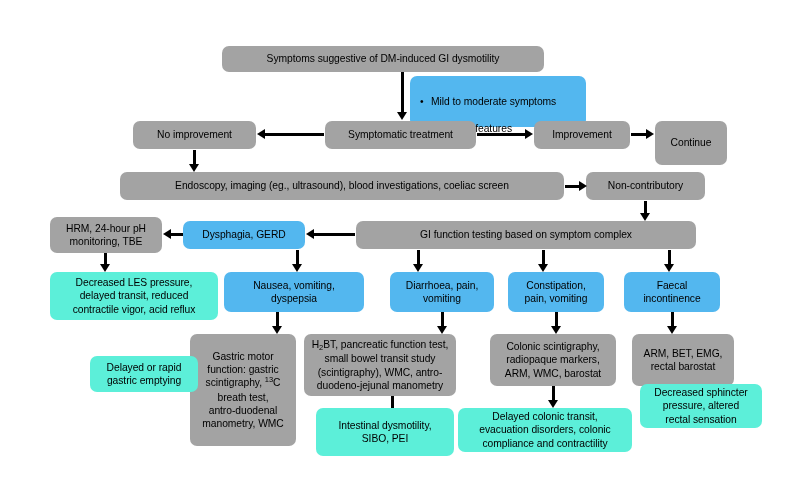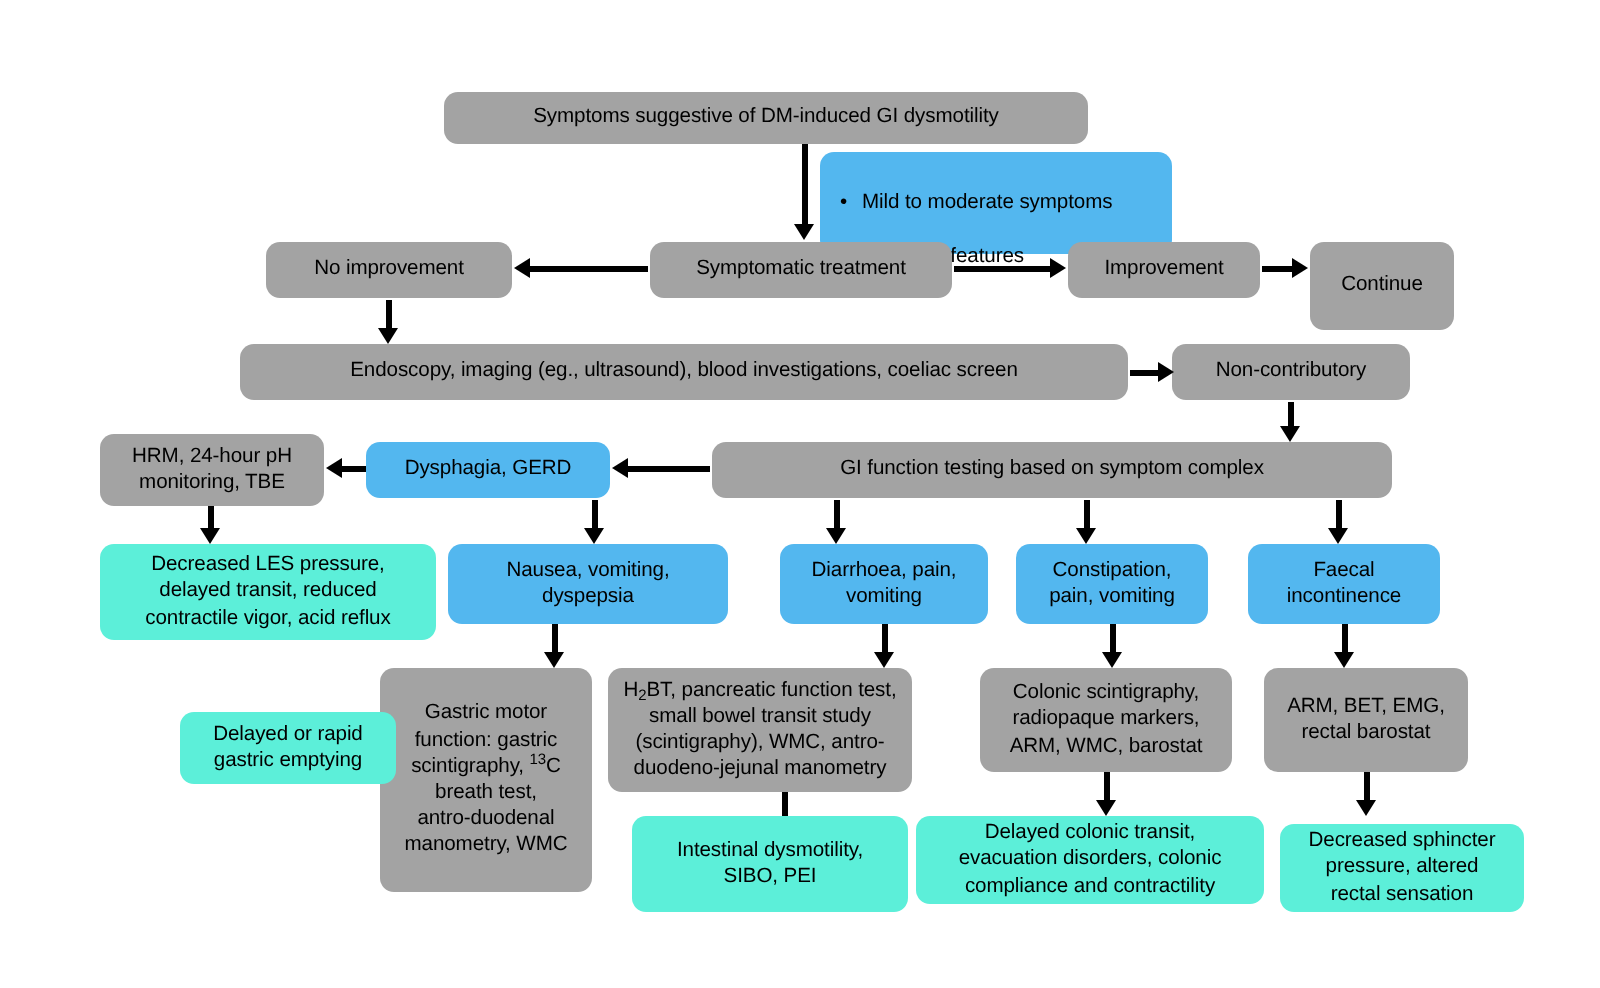--- a/index.html
+++ b/index.html
@@ -265,17 +265,17 @@
       <div class="head"></div>
   </div>
 
   <div class="node teal" style="left:316px; top:408px; width:138px; height:48px;">Intestinal dysmotility,
 SIBO, PEI</div>
 
   <div class="node teal" style="left:458px; top:408px; width:174px; height:44px;">Delayed colonic transit,
 evacuation disorders, colonic
 compliance and contractility</div>
 
-  <div class="node teal" style="left:640px; top:412px; width:122px; height:44px;">Decreased sphincter
+  <div class="node teal" style="left:640px; top:384px; width:122px; height:44px;">Decreased sphincter
 pressure, altered
 rectal sensation</div>
 
 </div>
 
 </body></html>

